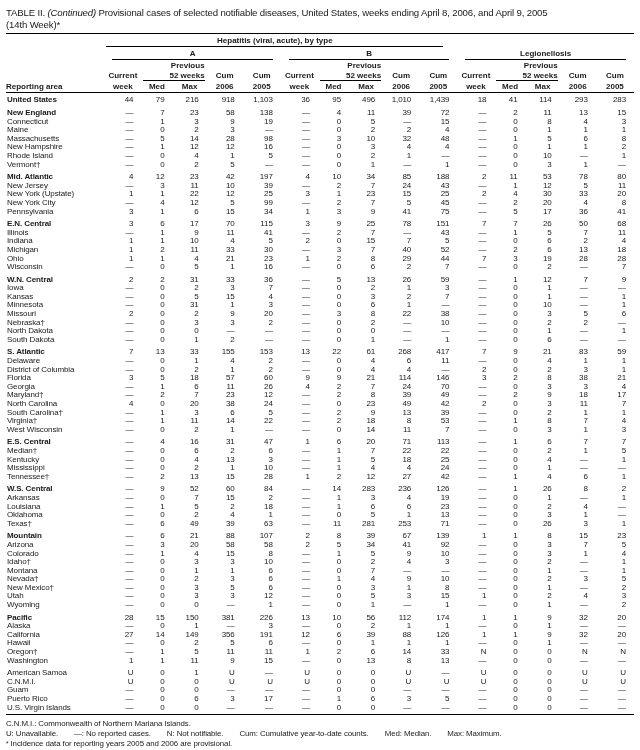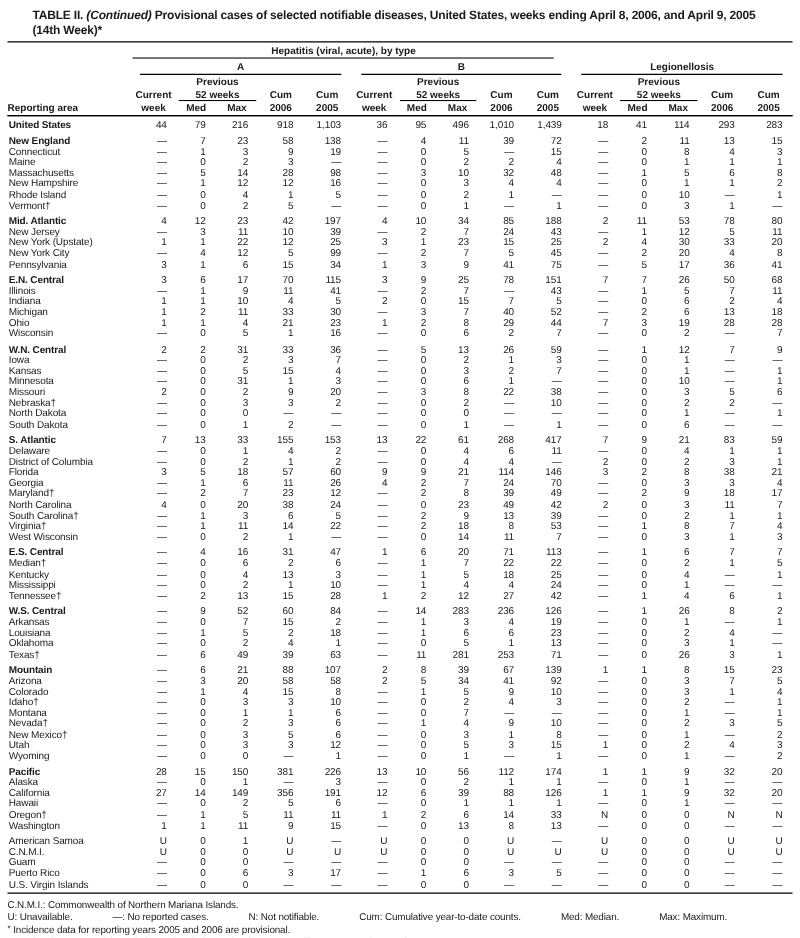--- a/index.html
+++ b/index.html
@@ -6,47 +6,47 @@
   html, body { background:#ffffff; }
   body {
     width:640px; height:750px;
     font-family:"Liberation Sans", sans-serif;
     color:#1a1a1a;
     overflow:hidden;
   }
   .page { width:640px; height:750px; padding:7px 6px 0 6px; }
 
   
-  .title { font-size:9.6px; font-weight:bold; line-height:1.22; letter-spacing:-0.15px;margin-left:20px; }
+  .title { font-size:9.6px; font-weight:normal; line-height:1.22; letter-spacing:-0.15px; }
   .title .it { font-style:italic; }
   .rule { border-top:1px solid #000; height:0; margin-top:3px; }
 
   
   table { border-collapse:collapse; table-layout:fixed; width:628px; }
   th, td { padding:0; font-size:8px; vertical-align:bottom; white-space:nowrap; overflow:hidden; }
   thead th { font-weight:bold; line-height:10px;margin-top:19px; }
   .center { text-align:center; }
   .grp-inner { border-bottom:1px solid #000; margin:2px 8px 0 8px; text-align:center; }
   .hep-inner { border-bottom:1px solid #000; margin:2px 14px 0 2px; text-align:center; }
-  .prev-inner { border-bottom:1px solid #000; margin:0 2px; text-align:center; line-height:9.5px; padding-top:1px; }
+  .prev-inner { border-bottom:1px solid #000; margin:0 2px; text-align:right; line-height:9.5px; padding-top:1px; }
   th.cur, th.cum { text-align:center; vertical-align:bottom; }
   tr.subhead th { border-bottom:1.6px solid #000; line-height:11px; }
   th.area-h { text-align:left; }
 
   
   tbody td { height:8.6px; line-height:8.6px; font-size:8px; letter-spacing:-0.1px; }
   td.area { text-align:left; padding-left:1px; }
   td.area.bold { font-weight:bold; }
   td.num { text-align:right; padding-right:8px; }
   tr.gap td { padding-top:4px; height:12.6px; }
   tr.first td { padding-top:3px; height:11.6px; }
 
   
   .footnotes { font-size:7.9px; line-height:10px; margin-top:4px; letter-spacing:-0.1px; }
-  .legend { display:flex; flex-wrap:wrap; column-gap:32px; }
+  .legend { display:flex; flex-wrap:wrap; column-gap:16px; }
   .fn-sym { font-size:6.5px; vertical-align:top; }
 </style>
 </head>
 <body>
 
 <div class="page">
 
   <div class="title">
     <span>TABLE II.</span>
     <span class="it">(Continued)</span>

